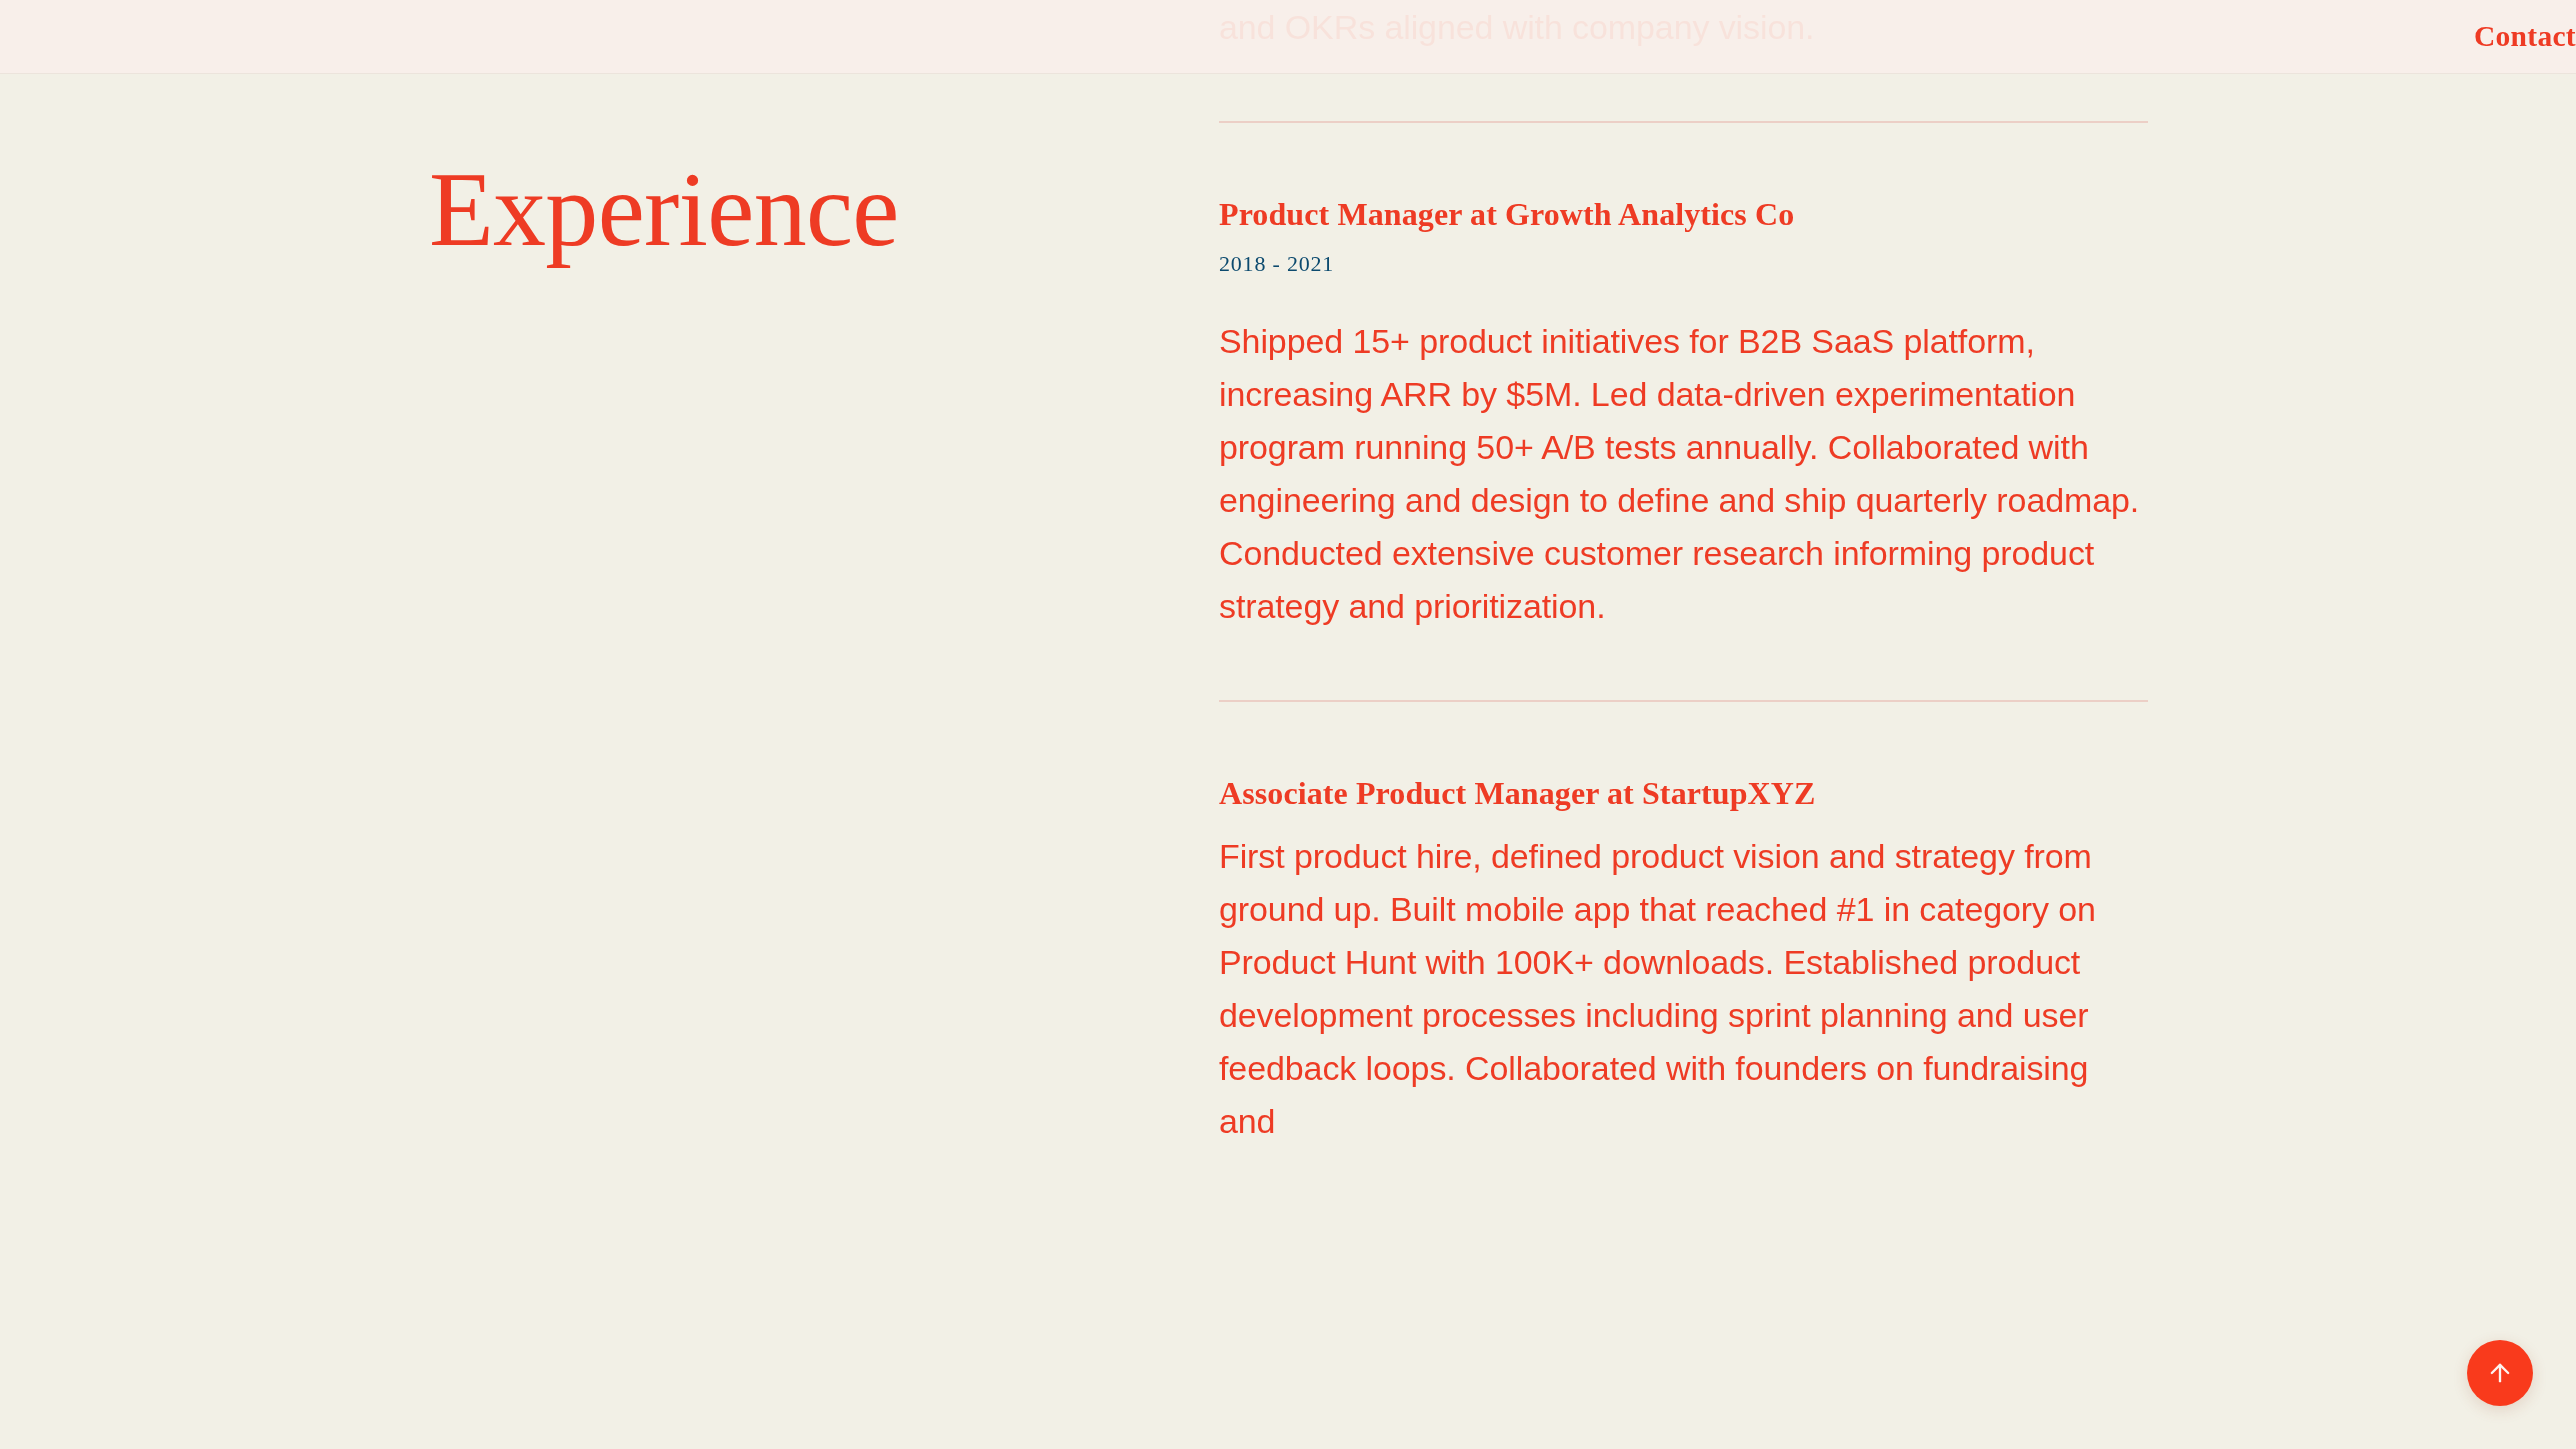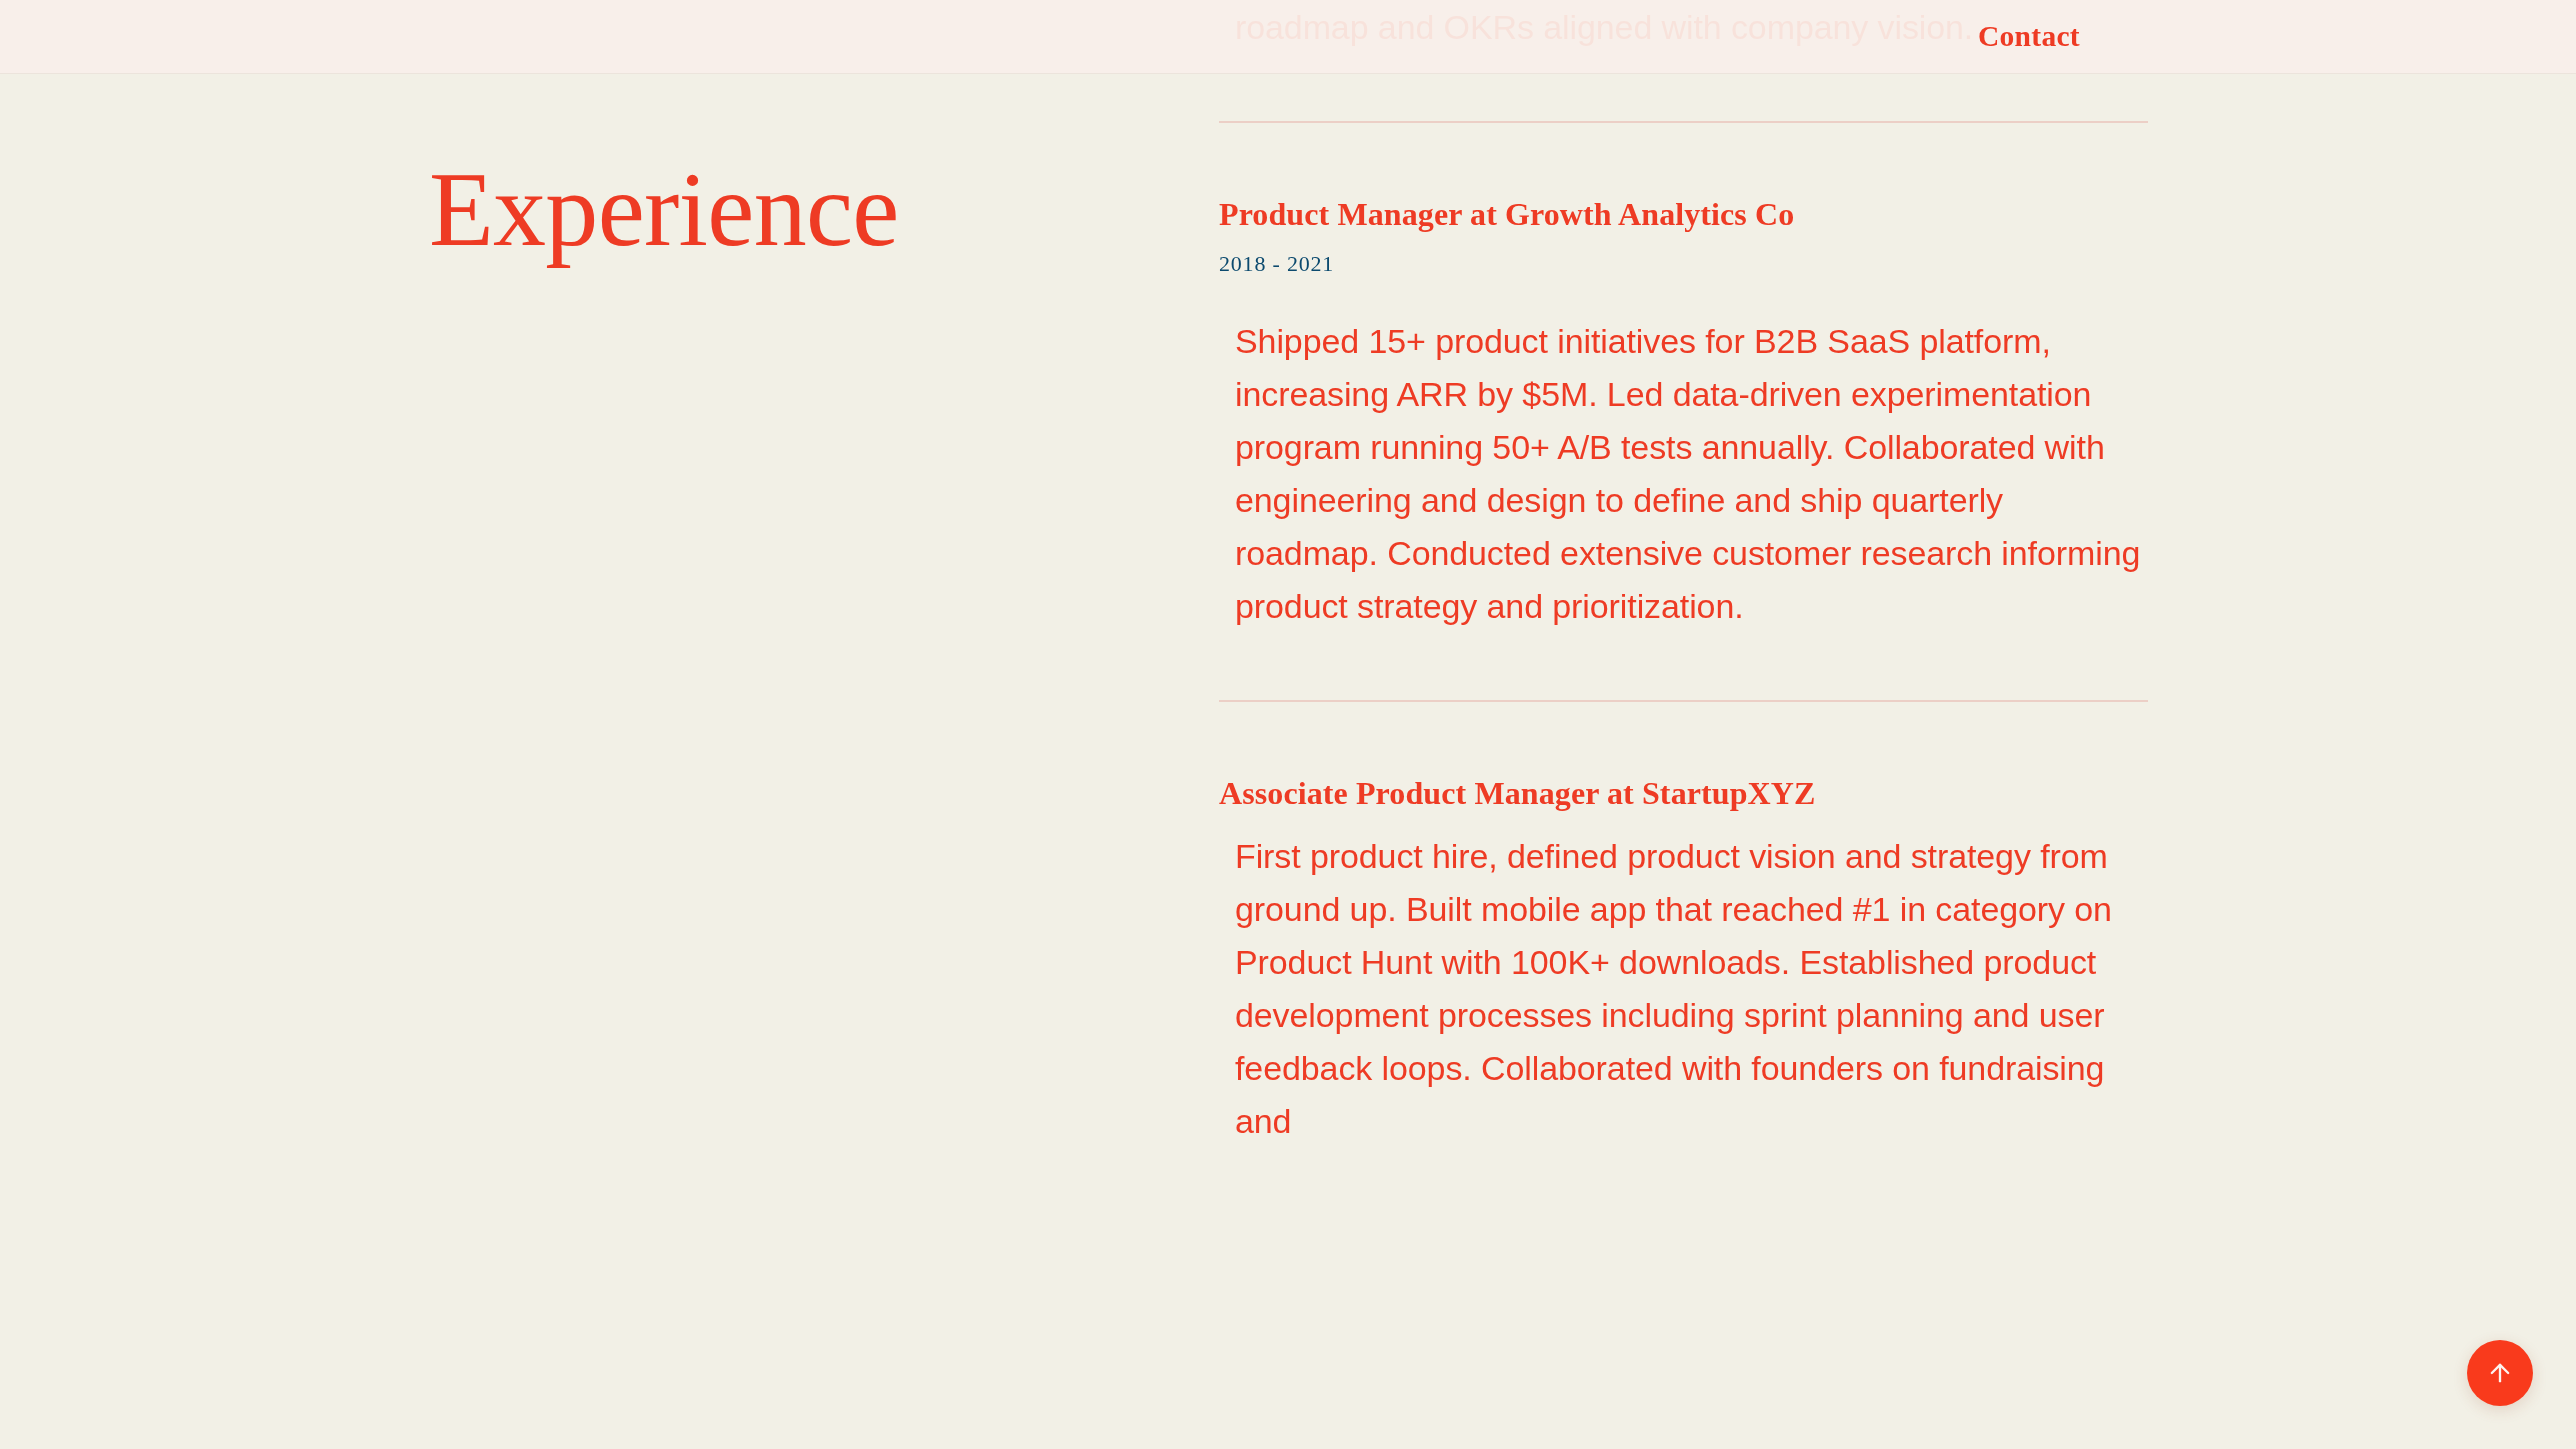--- a/index.html
+++ b/index.html
@@ -59,21 +59,20 @@
   }
 
   .header-nav {
     position: absolute;
     right: 0;
     top: 50%;
     transform: translateY(-50%);
     display: flex;
     align-items: center;
     gap: 40px;
-    padding-right: 496px;
   }
 
   .nav-link {
     font-family: "Liberation Serif", "DejaVu Serif", serif;
     font-weight: 700;
     font-size: 29.5px;
     color: #ee3b24;
     text-decoration: none;
     letter-spacing: 0.3px;
     line-height: 1;
@@ -131,21 +130,20 @@
     margin-bottom: 38px;
   }
 
   .exp-desc {
     font-family: "Liberation Sans", "DejaVu Sans", sans-serif;
     font-weight: 400;
     font-size: 34px;
     line-height: 1.56;
     color: #ee3b24;
     letter-spacing: -0.1px;
-    margin-left: 16px;
   }
 
   .exp-divider {
     height: 0;
     border: 0;
     border-top: 2px solid #eccfc6;
     margin: 67px 0 72px 0;
     width: 100%;
   }
 

